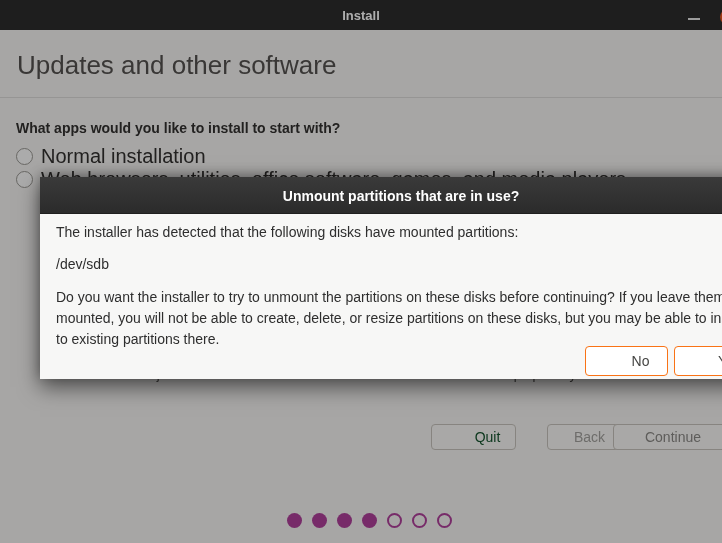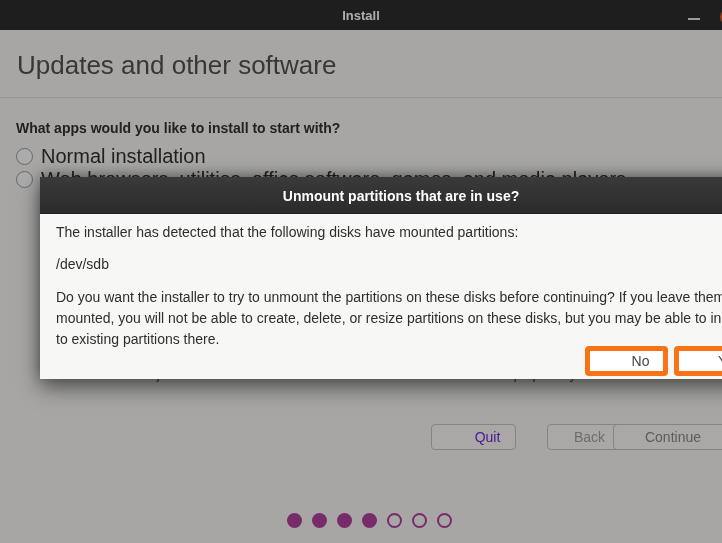--- a/index.html
+++ b/index.html
@@ -56,21 +56,21 @@
     position:absolute; left:42px; top:367px; font-size:13px;
     color:#504e4c; z-index:1; white-space:nowrap;
   }
 
   .nav-btn{
     position:absolute; top:424px; height:26px; z-index:1;
     display:flex; align-items:center; justify-content:center;
     background:#f9f8f6; border:1px solid #c8c3bd; border-radius:4px;
     font-size:14px;
   }
-  .btn-quit{ left:431px; width:85px; color:#6d28d9;padding-left:28px; }
+  .btn-quit{ left:431px; width:85px; color:#14532d;padding-left:28px; }
   .btn-back{ left:547px; width:85px; color:#a3a19e; }
   .btn-continue{ left:613px; width:120px; color:#8b8986; }
 
   .dots{
     position:absolute; left:287px; top:513px; z-index:1;
     display:flex; gap:10px;
   }
   .dot{ width:15px; height:15px; border-radius:50%; flex:none; }
   .dot.filled{ background:#b0409b; }
   .dot.empty{ background:transparent; border:2px solid #b0409b; }
@@ -110,21 +110,21 @@
   }
   .dialog-disk{
     position:absolute; left:16px; top:79px; font-size:14px; color:#2e2e2e;
   }
   .dialog-body-text{
     position:absolute; left:16px; top:110px; width:692px;
     font-size:14px; line-height:21px; color:#2e2e2e;
   }
   .dlg-btn{
     position:absolute; top:169px; width:83px; height:30px;
-    background:#ffffff; border:5px solid #f97316; border-radius:4px;
+    background:#ffffff; border:1px solid #f97316; border-radius:4px;
     display:flex; align-items:center; justify-content:center;
     font-size:14px; color:#454543;padding-left:28px;
   }
   .dlg-btn-no{ left:545px; }
   .dlg-btn-yes{ left:634px; }
 </style>
 </head>
 <body>
 
 <div class="window">

